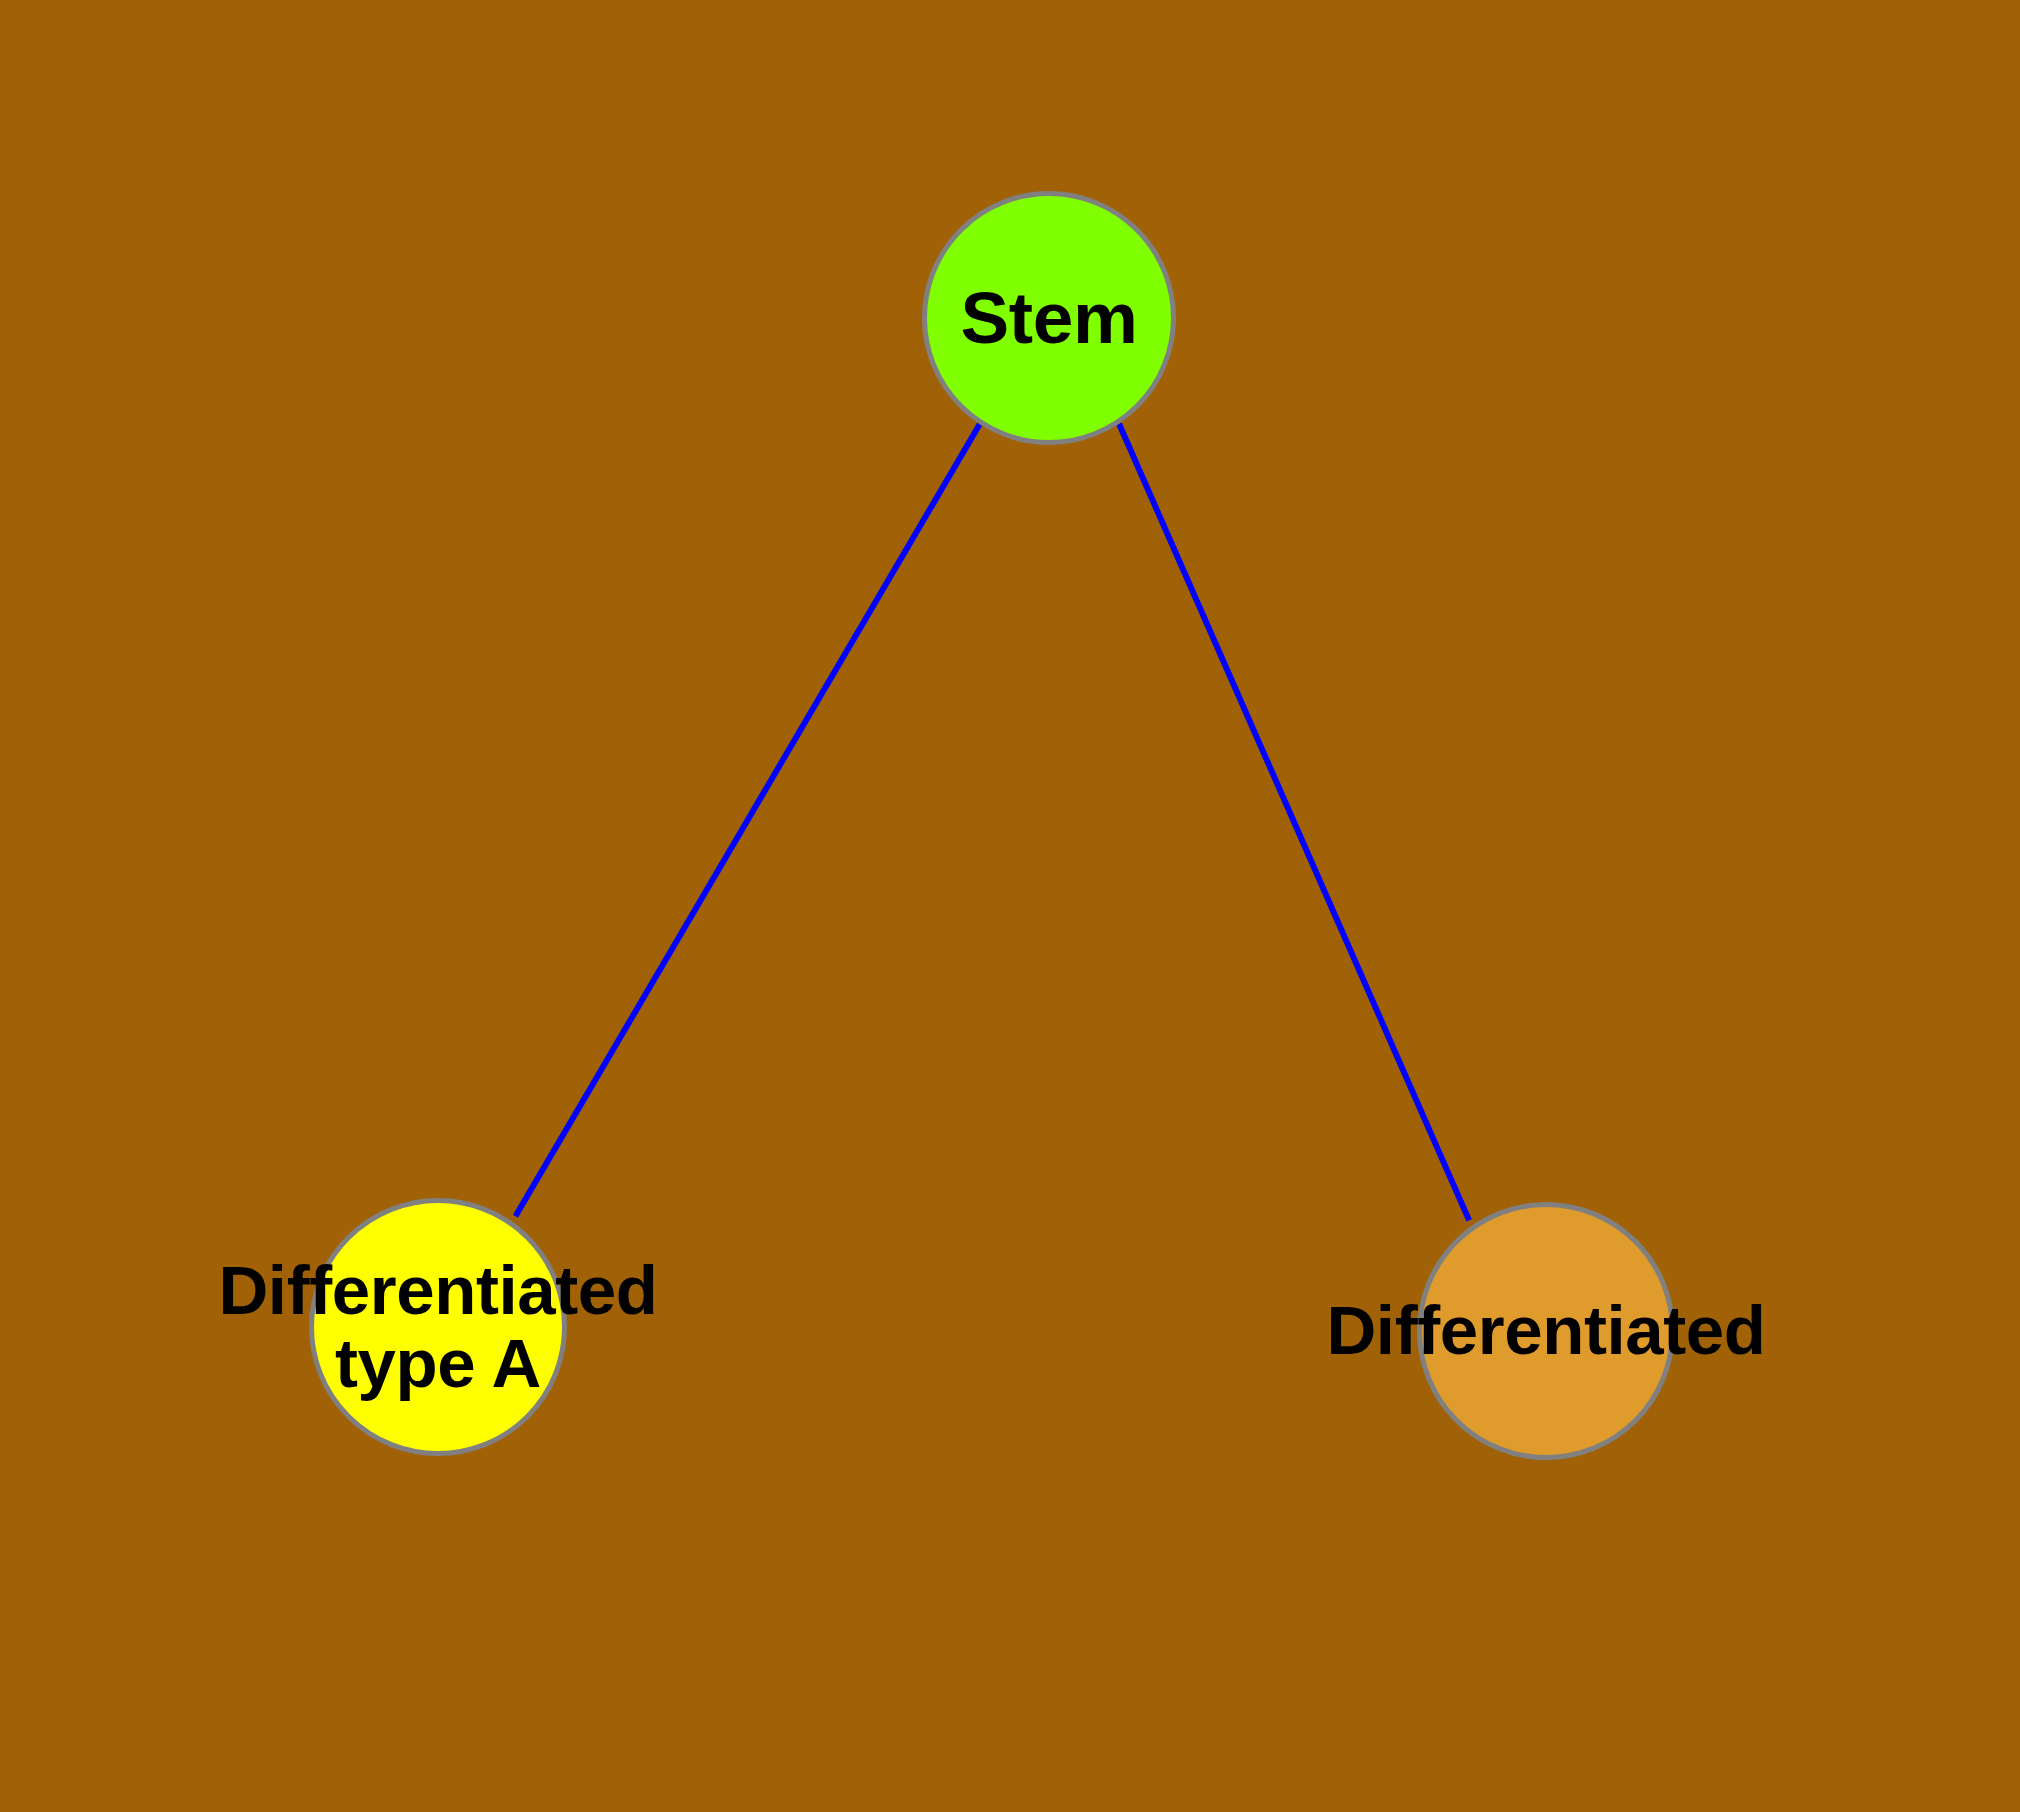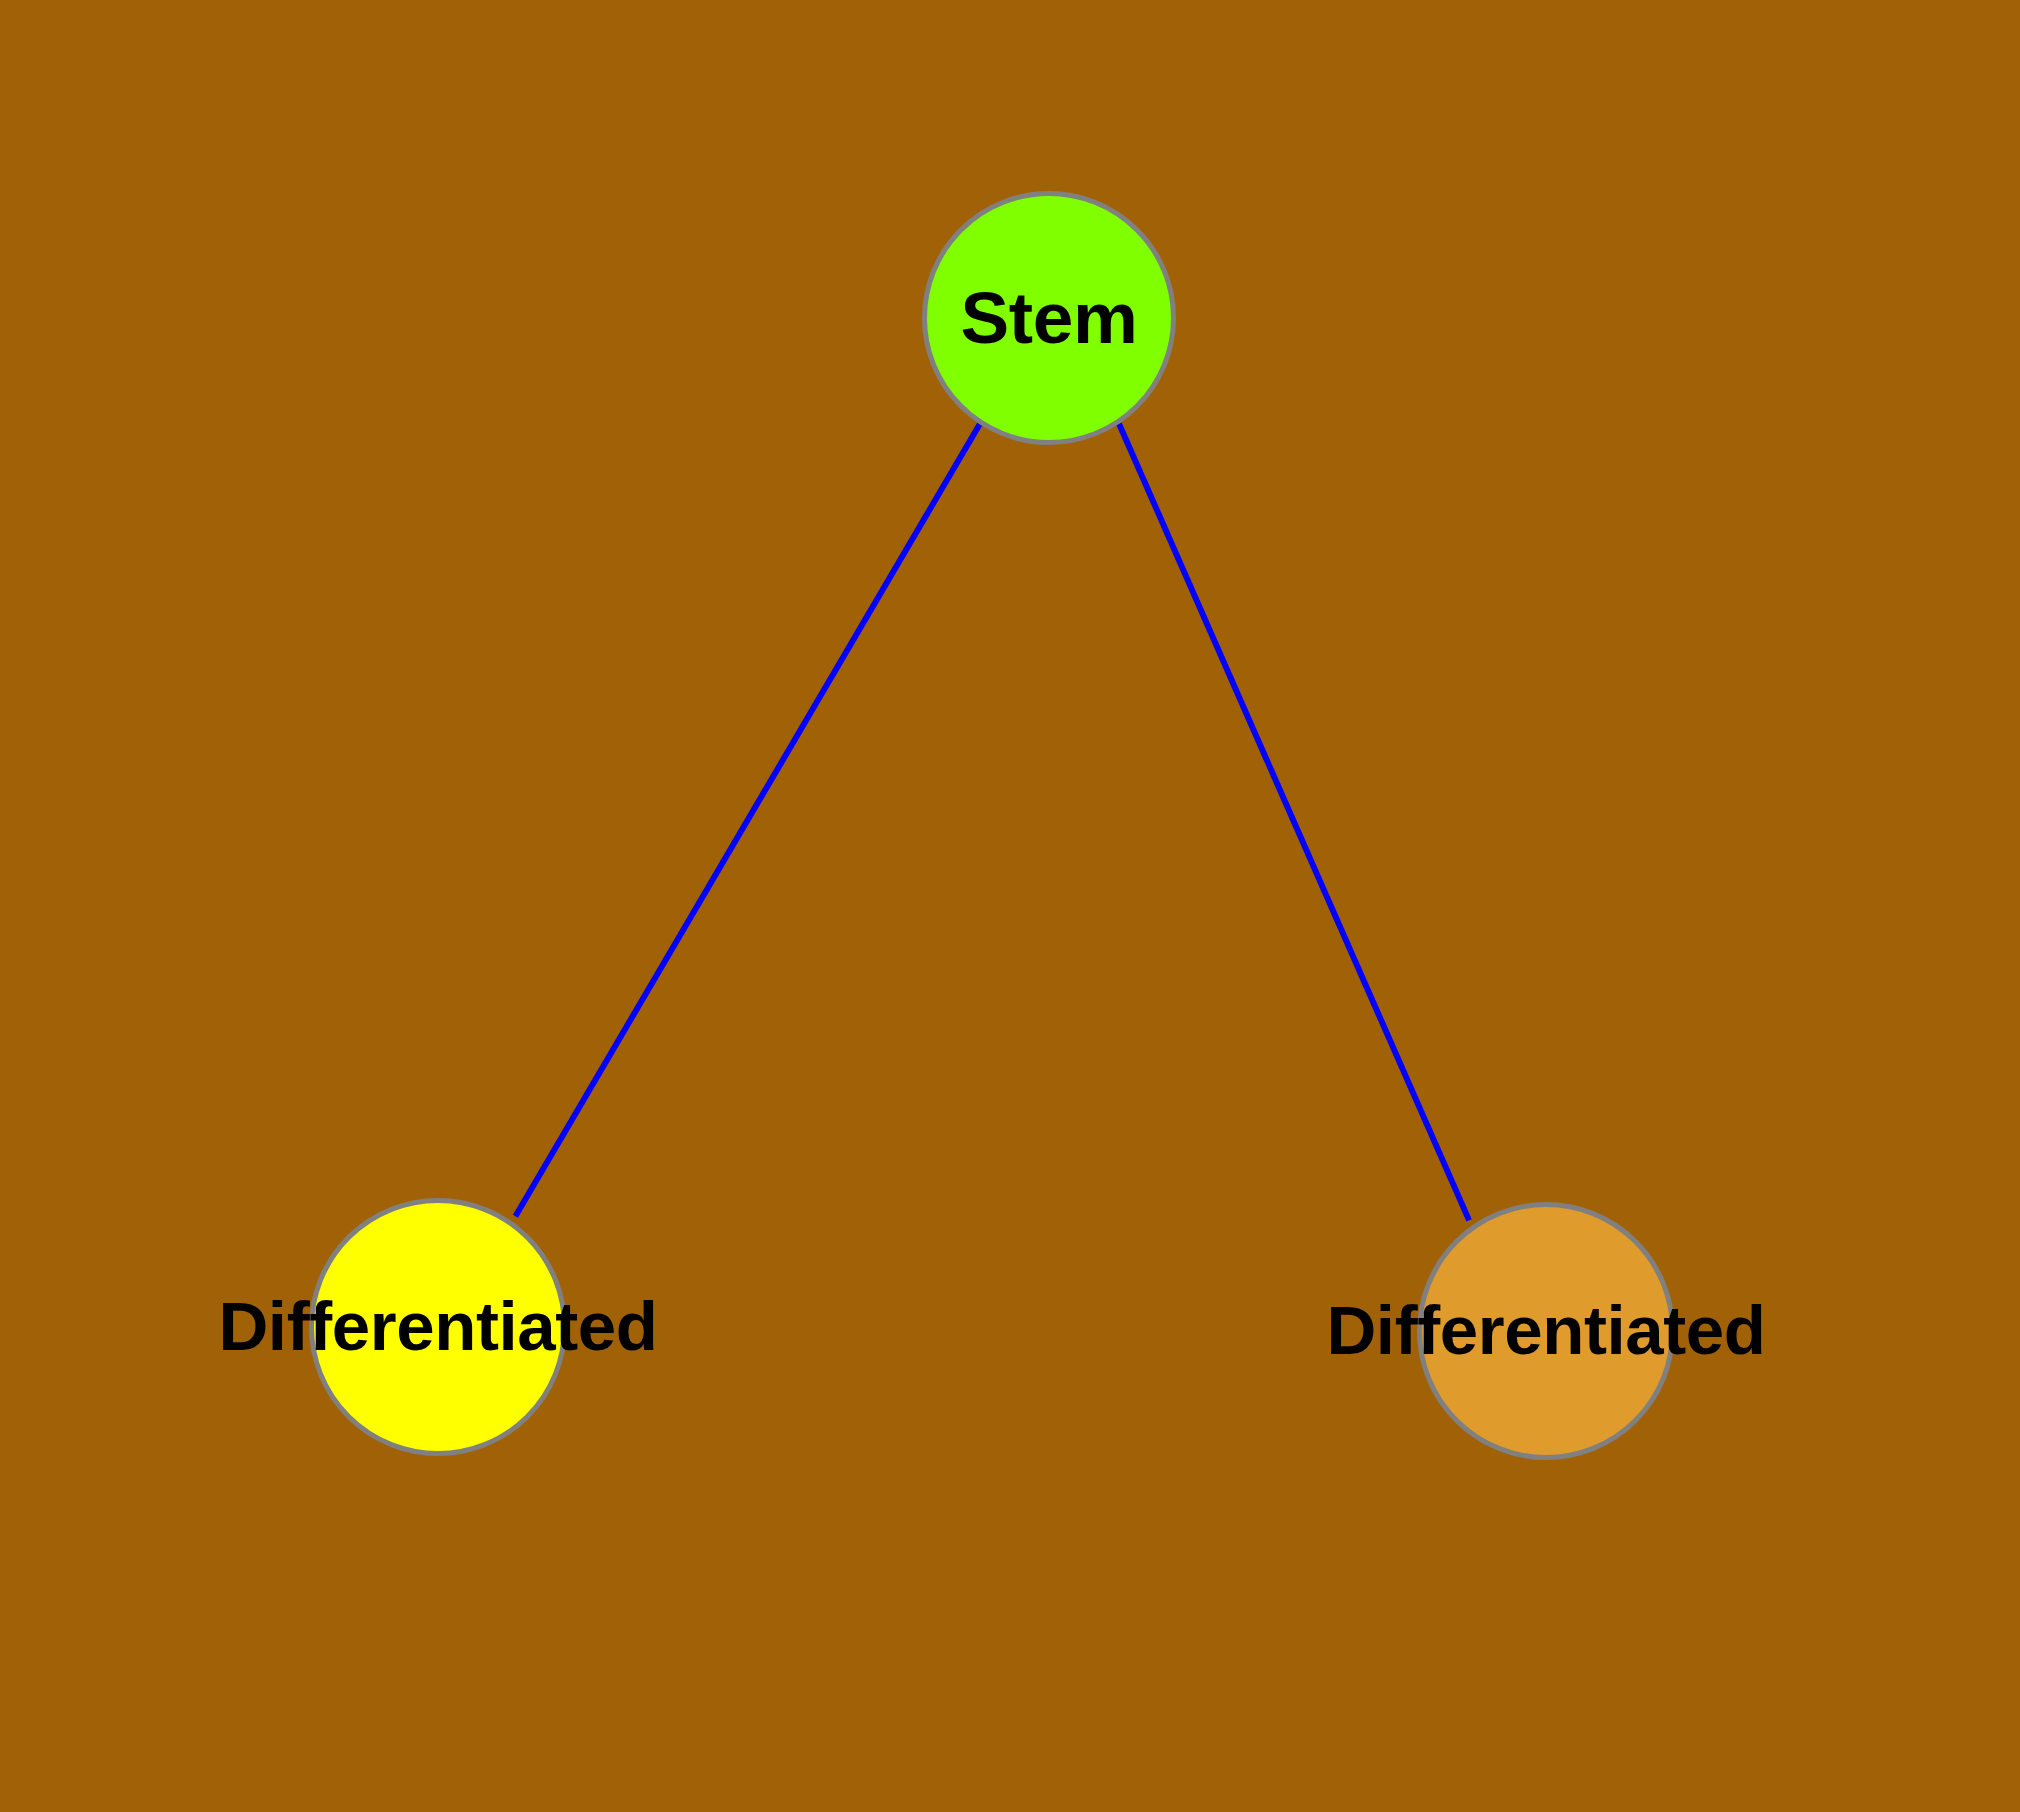--- a/index.html
+++ b/index.html
@@ -67,20 +67,21 @@
     <div class="node-circle" style="width: 254px; height: 254px; background: rgb(128, 255, 0); border: 5.1px solid rgb(128, 128, 128);"></div>
     <div class="node-label" style="font-size: 73px; color: rgb(0, 0, 0);">
       <span class="line">Stem</span>
     </div>
   </div>
 
   <div class="node" style="left: 309px; top: 1198px; width: 258px; height: 258px;">
     <div class="node-circle" style="width: 258px; height: 258px; background: rgb(255, 255, 0); border: 5.1px solid rgb(128, 128, 128);"></div>
     <div class="node-label" style="font-size: 69px; color: rgb(0, 0, 0);">
       <span class="line">Differentiated</span>
+      <span class="line">type A</span>
     </div>
   </div>
 
   <div class="node" style="left: 1417px; top: 1202px; width: 258px; height: 258px;">
     <div class="node-circle" style="width: 258px; height: 258px; background: rgb(224, 155, 45); border: 5.1px solid rgb(128, 128, 128);"></div>
     <div class="node-label" style="font-size: 69px; color: rgb(0, 0, 0);">
       <span class="line">Differentiated</span>
     </div>
   </div>
 

